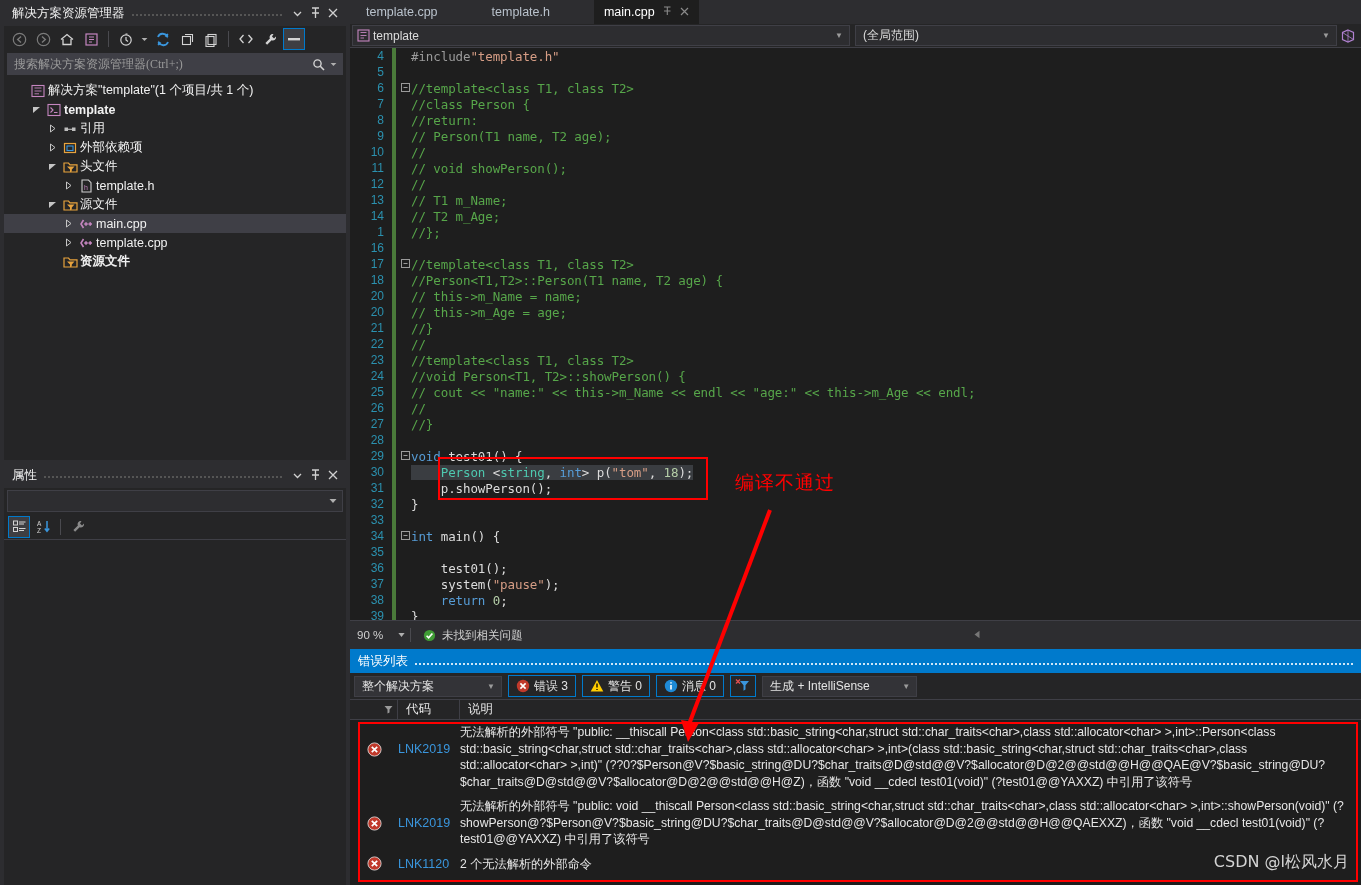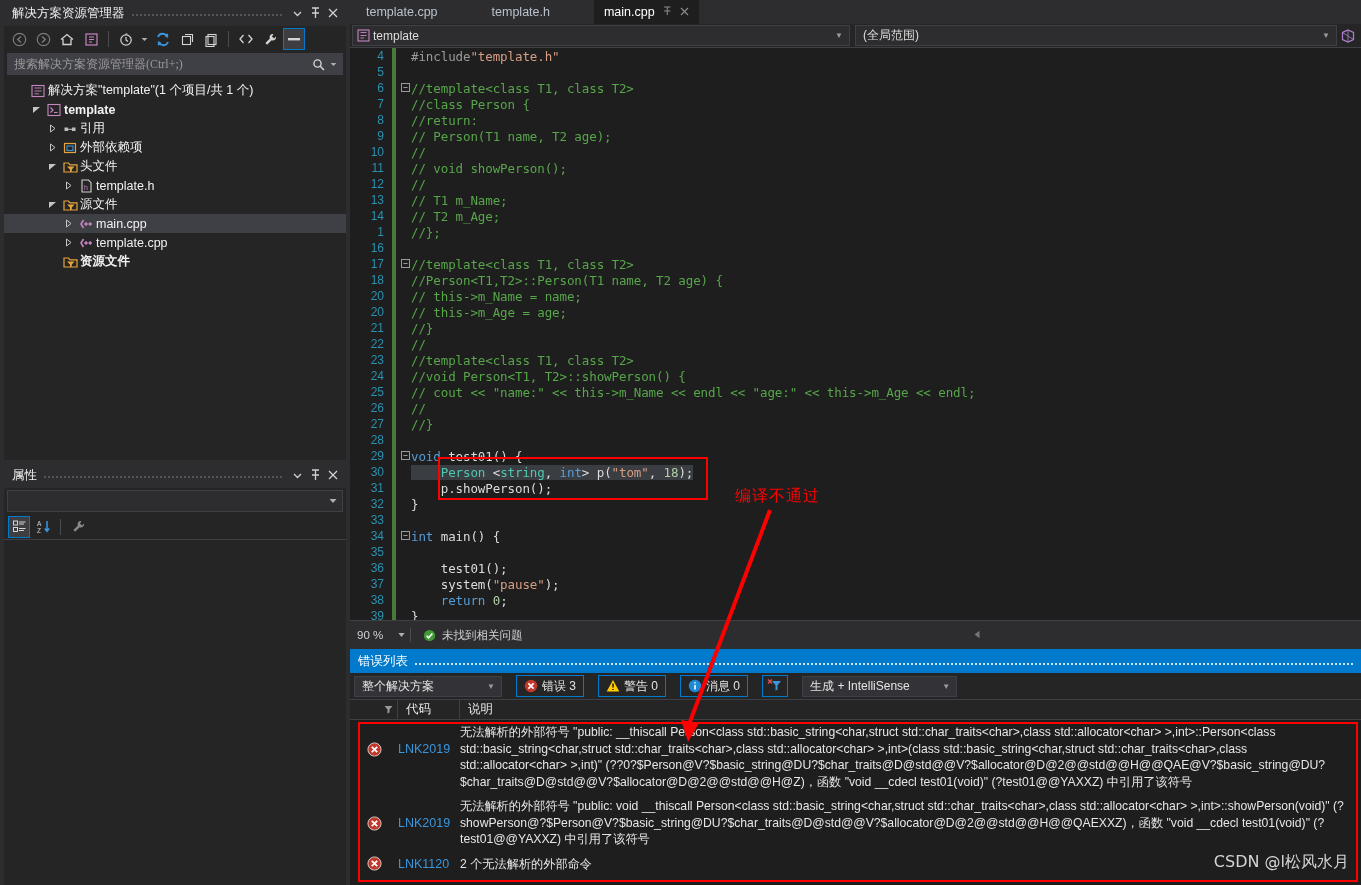--- a/index.html
+++ b/index.html
@@ -169,21 +169,21 @@
   
   .errorlist { background: #252526; height: 247px; display: flex; flex-direction: column; }
   .el-caption {
     height: 24px; background: #007acc; display: flex; align-items: center;
     padding: 0 0 0 8px; font-size: 12.5px; color: #fff;
   }
   .el-caption .caption-dots {
     background-image: radial-gradient(circle, #cfe6f7 0.8px, transparent 1px);
   }
   .el-toolbar {
-    height: 26px; display: flex; align-items: center; gap: 8px;
+    height: 26px; display: flex; align-items: center; gap: 0px;
     padding: 2px 4px; background: #252526;
   }
   .el-combo {
     height: 21px; display: flex; align-items: center; background: #333337;
     border: 1px solid #3f3f46; color: #e4e4e4; font-size: 12px; cursor: pointer;
     padding: 0 2px 0 7px;
   }
   #el-scope-combo { width: 148px; }
   #el-build-combo { width: 155px; margin-left: 6px; }
   .el-combo .ctxt { flex: 1; white-space: nowrap; }
@@ -218,21 +218,21 @@
   .el-row.short .el-icon-cell, .el-row.short .el-code-cell { padding-top: 0px; }
   .el-row.short { align-items: center; }
 
   
   .anno { position: absolute; pointer-events: none; }
   #code-box {
     left: 438px; top: 457px; width: 270px; height: 43px;
     border: 2px solid #ff0000;
   }
   #anno-text {
-    left: 735px; top: 486px; color: #ff0000; font-size: 16px;
+    left: 735px; top: 470px; color: #ff0000; font-size: 19px;
     font-family: Liberation Mono, monospace; letter-spacing: 1px;
   }
   #errorbox {
     left: 358px; top: 722px; width: 1000px; height: 160px;
     border: 2px solid #ff0000;
   }
   #watermark {
     right: 12px; bottom: 12px; color: #d4d4d4; font-size: 16px;
     font-family: "DejaVu Sans", sans-serif;
   }

